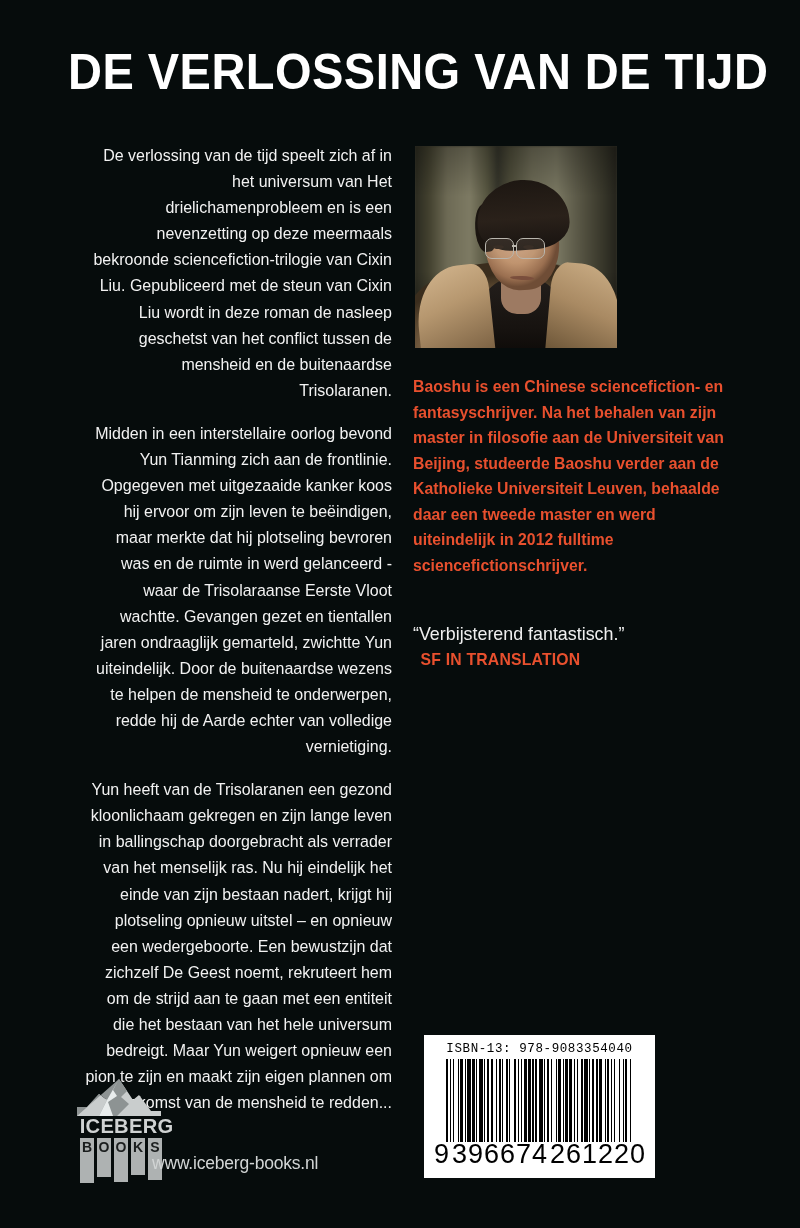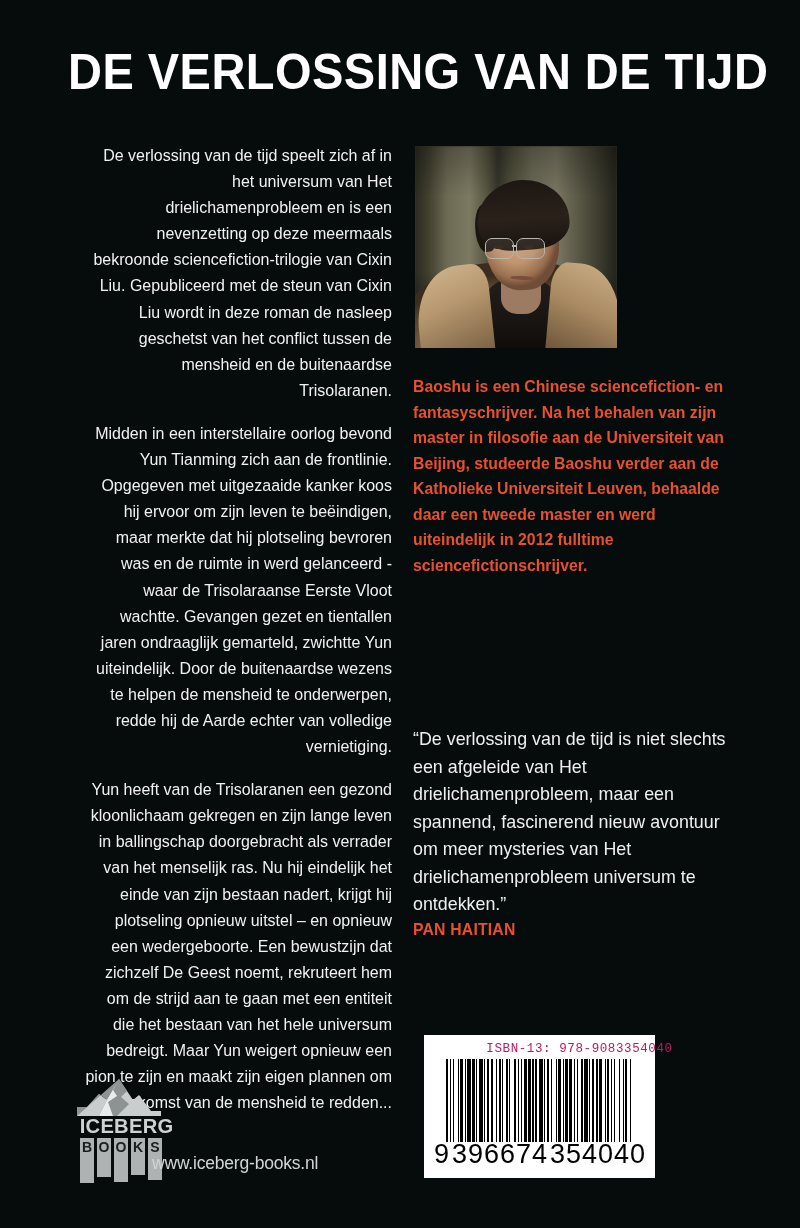--- a/index.html
+++ b/index.html
@@ -295,25 +295,24 @@
     width: 231px;
     height: 143px;
     background: #ffffff;
     padding: 0;
   }
   .barcode-isbn {
     position: absolute;
     left: 0; top: 7px;
     width: 100%;
     text-align: center;
-    color: #be185d;
+    color: #000000;
     font-family: "Liberation Mono", "DejaVu Sans Mono", monospace;
     font-size: 12.5px;
     letter-spacing: 0.6px;
-    padding-left: 40px;
   }
   .barcode-bars {
     position: absolute;
     left: 22px;
     top: 24px;
     width: 190px;
     height: 83px;
     display: flex;
     align-items: flex-start;
   }
@@ -362,25 +361,25 @@
     <div class="eyeL"></div>
     <div class="eyeR"></div>
     <div class="glassesL"></div>
     <div class="glassesR"></div>
     <div class="bridge"></div>
     <div class="mouth"></div>
   </div>
 
   <div class="bio">Baoshu is een Chinese sciencefiction- en fantasyschrijver. Na het behalen van zijn master in filosofie aan de Universiteit van Beijing, studeerde Baoshu verder aan de Katholieke Universiteit Leuven, behaalde daar een tweede master en werd uiteindelijk in 2012 fulltime sciencefictionschrijver.</div>
 
-
-  <div class="quote-block quote-2">
-    <div class="quote-text">“De verlossing van de tijd is niet slechts een afgeleide van Het drielichamenprobleem, maar een spannend, fascinerend nieuw avontuur om meer mysteries van Het drielichamenprobleem universum te ontdekken.”</div>
-    <div class="quote-source">PAN HAITIAN</div>
+  <div class="quote-block quote-1">
+    <div class="quote-text">“Verbijsterend fantastisch.”</div>
+    <div class="quote-source">SF IN TRANSLATION</div>
   </div>
+
 
   <div class="logo">
     <svg class="mtn" width="84" height="38" viewBox="0 0 84 38">
       <polygon points="42,1 56,22 62,17 74,33 84,33 84,38 0,38 0,29 10,29 22,16 30,22" fill="#c9cdcd"></polygon>
       <polygon points="42,1 50,13 44,19 52,26 40,38 22,38 30,22 22,16 10,29 0,29 0,38 0,38" fill="#8d9393"></polygon>
       <polygon points="42,1 36,12 40,18 31,24 36,38 22,38 30,22 34,15" fill="#e8ecec"></polygon>
     </svg>
     <div class="iceberg-word">ICEBERG</div>
     <div class="spines">
       <div class="spine">B</div>
@@ -493,17 +492,17 @@
         <i style="width: 0.632911%; background: rgb(0, 0, 0);"></i>
         <i style="width: 0.632911%; background: transparent;"></i>
         <i style="width: 1.26582%; background: rgb(0, 0, 0);"></i>
         <i style="width: 1.26582%; background: transparent;"></i>
         <i style="width: 0.632911%; background: rgb(0, 0, 0);"></i>
         <i style="width: 1.89873%; background: transparent;"></i>
       </div>
     <div class="barcode-digits">
       <span>9</span>
       <span>396674</span>
-      <span>354040</span>
+      <span>261220</span>
     </div>
   </div>
 
 </div>
 
 </body></html>

